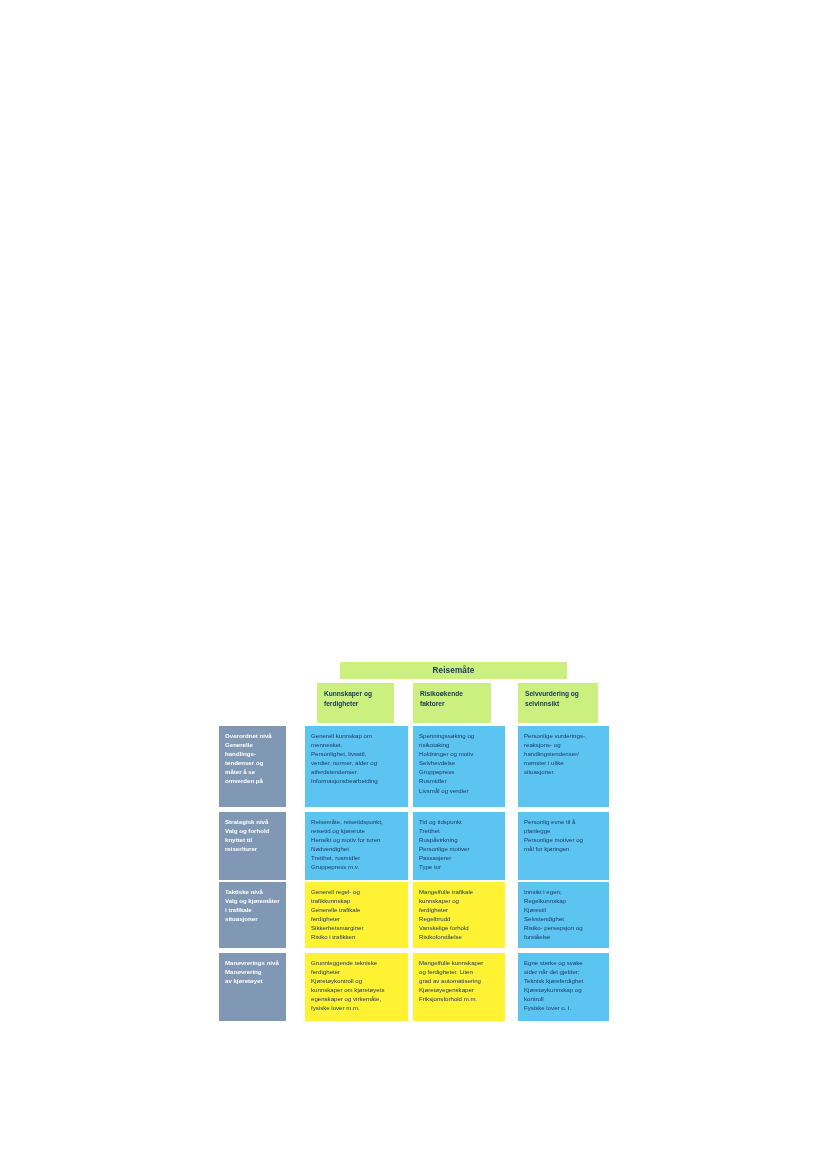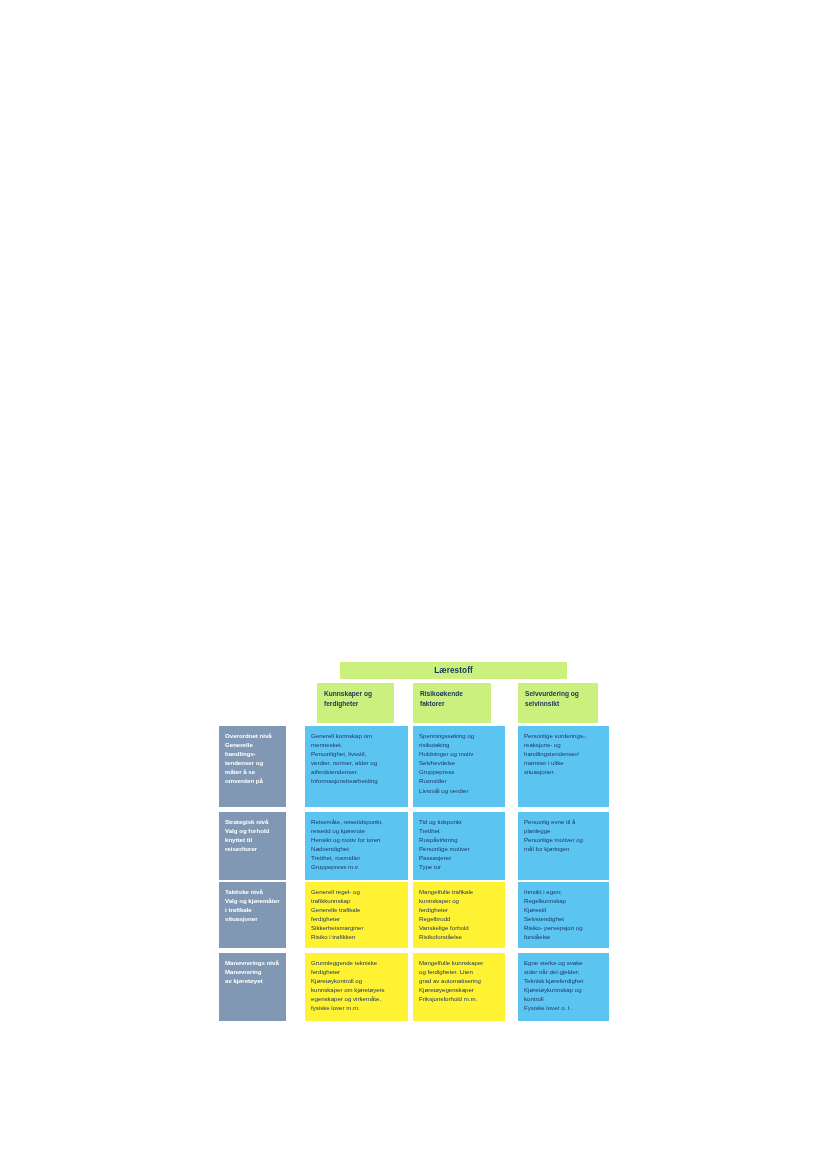--- a/index.html
+++ b/index.html
@@ -118,21 +118,21 @@
   .cell.tone-gray .line.head { font-weight: bold; }
 </style>
 </head>
 <body>
 
 <div id="page">
 
   <div id="matrix">
 
     <div class="banner">
-      <span class="banner-label">Lærestoff</span>
+      <span class="banner-label">Reisemåte</span>
     </div>
 
     <div class="colhead" id="colhead-1">
         <span class="ch-line">Kunnskaper og</span>
         <span class="ch-line">ferdigheter</span>
       </div>
     <div class="colhead" id="colhead-2">
         <span class="ch-line">Risikoøkende</span>
         <span class="ch-line">faktorer</span>
       </div>

